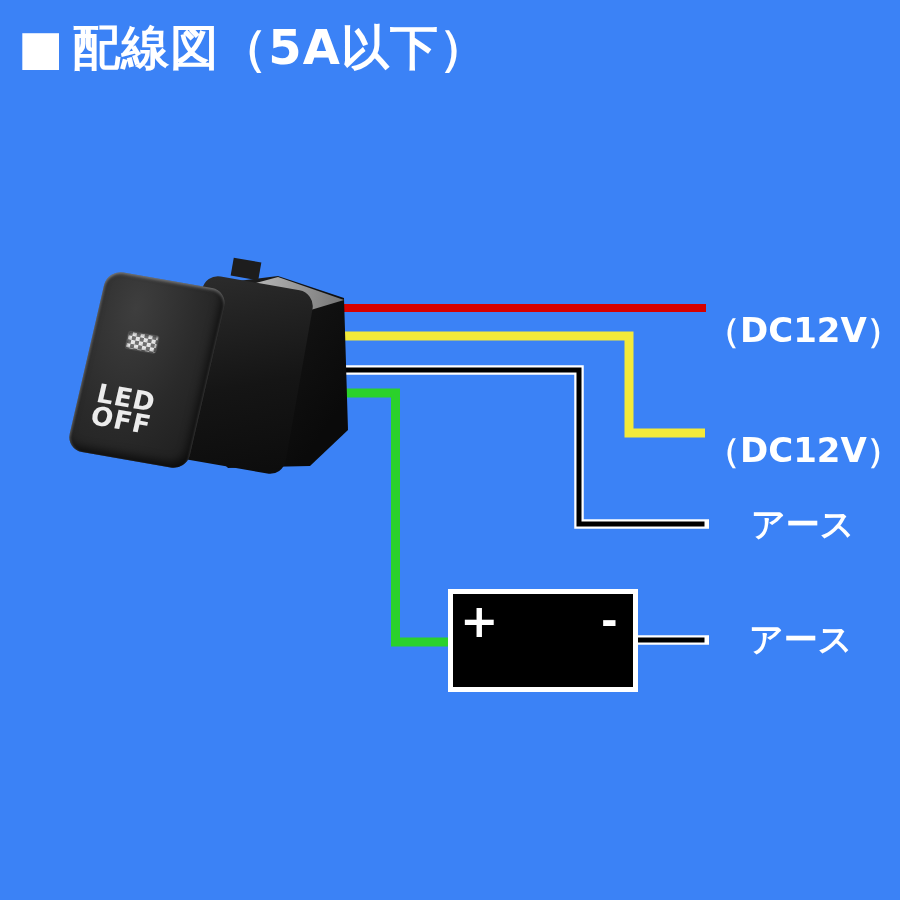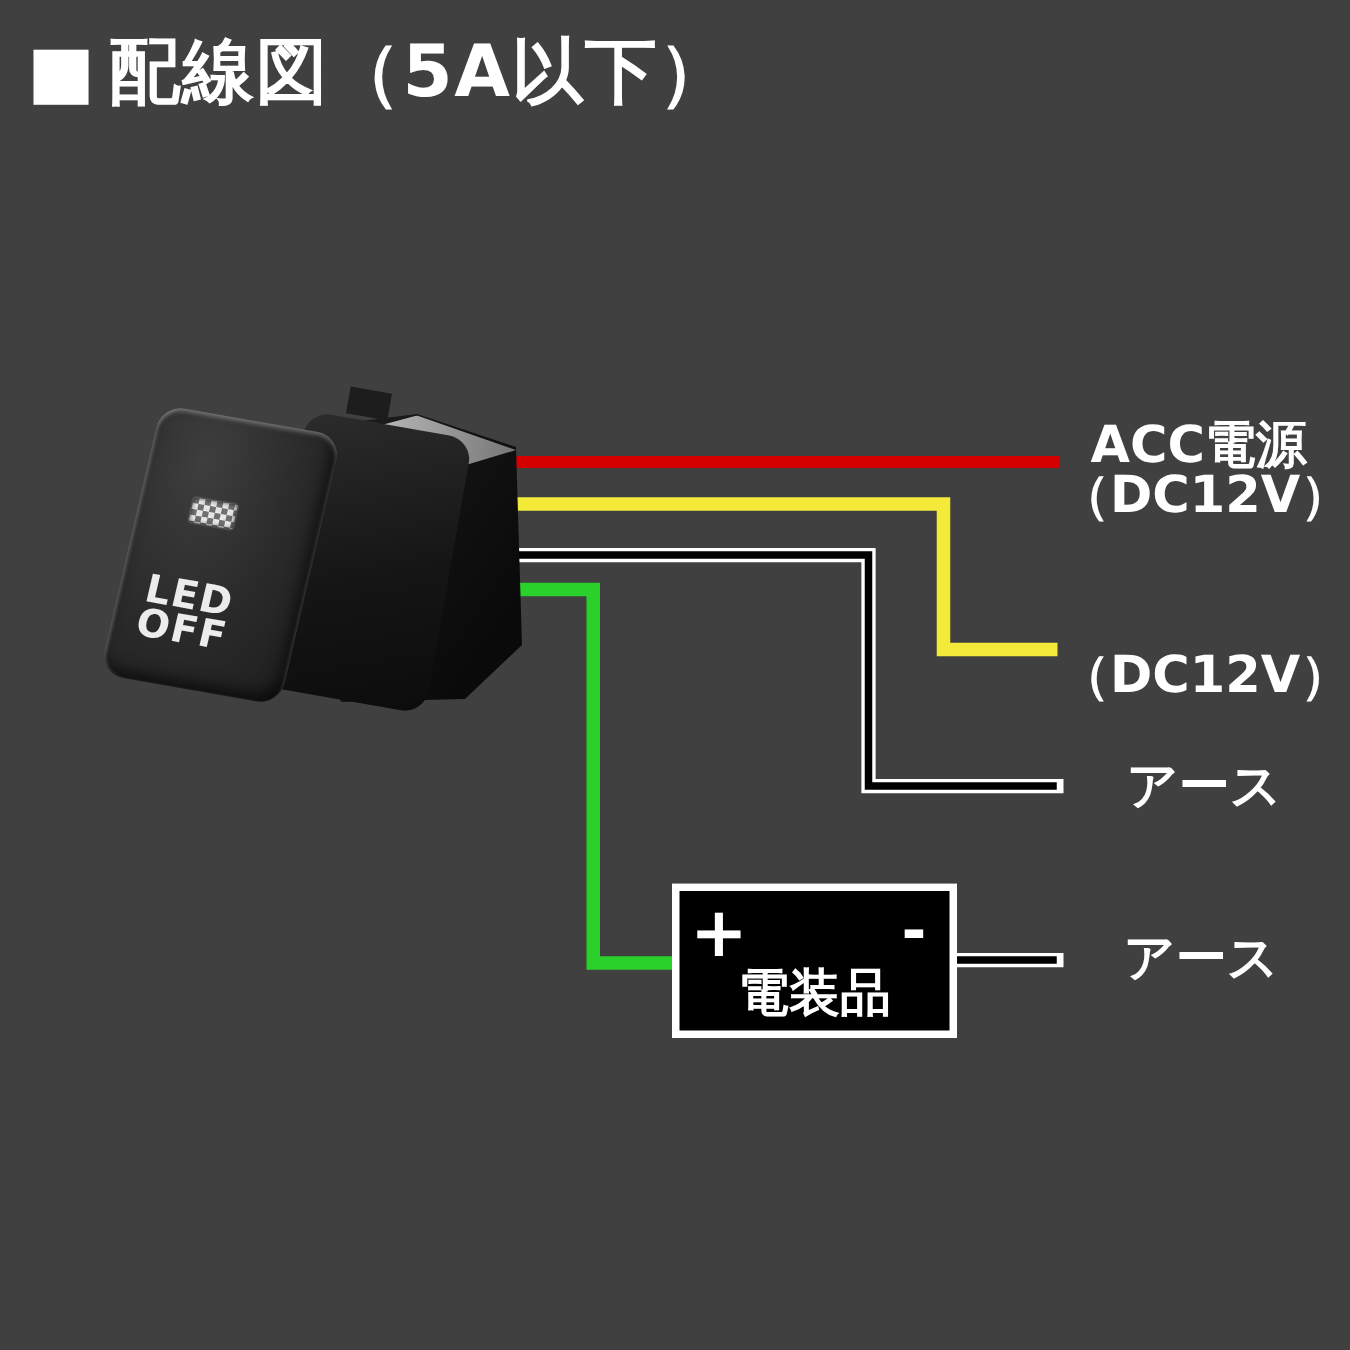--- a/index.html
+++ b/index.html
@@ -4,21 +4,21 @@
 <style>
   html, body {
     margin: 0;
     padding: 0;
     background: #000000;
   }
   #stage {
     position: relative;
     width: 900px;
     height: 900px;
-    background: #404040;
+    background: #3b82f6;
     overflow: hidden;
     font-family: "DejaVu Sans", sans-serif;
     color: #ffffff;
   }
   
   .title {
     position: absolute;
     left: 18px;
     top: 16px;
     font-size: 48px;
@@ -177,30 +177,28 @@
   <svg class="wires" viewBox="0 0 900 900">
     <path d="M332 308 H706" fill="none" stroke-width="8" stroke="#d60000"></path>
     <path d="M332 336 H629 V433 H705" fill="none" stroke-width="9" stroke-linejoin="miter" stroke="#f3ea3a"></path>
     <path d="M332 370 H579 V524 H709" fill="none" stroke-width="9.5" stroke-linejoin="miter" stroke="#ffffff"></path>
     <path d="M332 370 H579 V524 H704.5" fill="none" stroke-width="5" stroke-linejoin="miter" stroke="#000000"></path>
     <path d="M332 393 H395.5 V642 H450" fill="none" stroke-width="9" stroke-linejoin="miter" stroke="#2bd12b"></path>
     <path d="M636 640 H709" fill="none" stroke-width="9.5" stroke="#ffffff"></path>
     <path d="M636 640 H704.5" fill="none" stroke-width="5" stroke="#000000"></path>
   </svg>
 
-  <div class="lbl" style="left:727px; top:279px;">ACC電源</div>
   <div class="lbl" style="left:706px; top:312px;">（DC12V）</div>
   <div class="lbl" style="left:706px; top:432px;">（DC12V）</div>
   <div class="lbl" style="left:751px; top:506px;">アース</div>
   <div class="lbl" style="left:749px; top:621px;">アース</div>
 
   <div class="equip-box">
     <div class="equip-plus">+</div>
     <div class="equip-minus">-</div>
-    <div class="equip-name">電装品</div>
   </div>
 
   <div class="switch-wrap">
     <div class="housing"></div>
     <div class="housing-top"></div>
     <div class="housing-tab"></div>
     <div class="cap-side"></div>
     <div class="cap-face">
       <div class="indicator"></div>
       <div class="cap-text">

